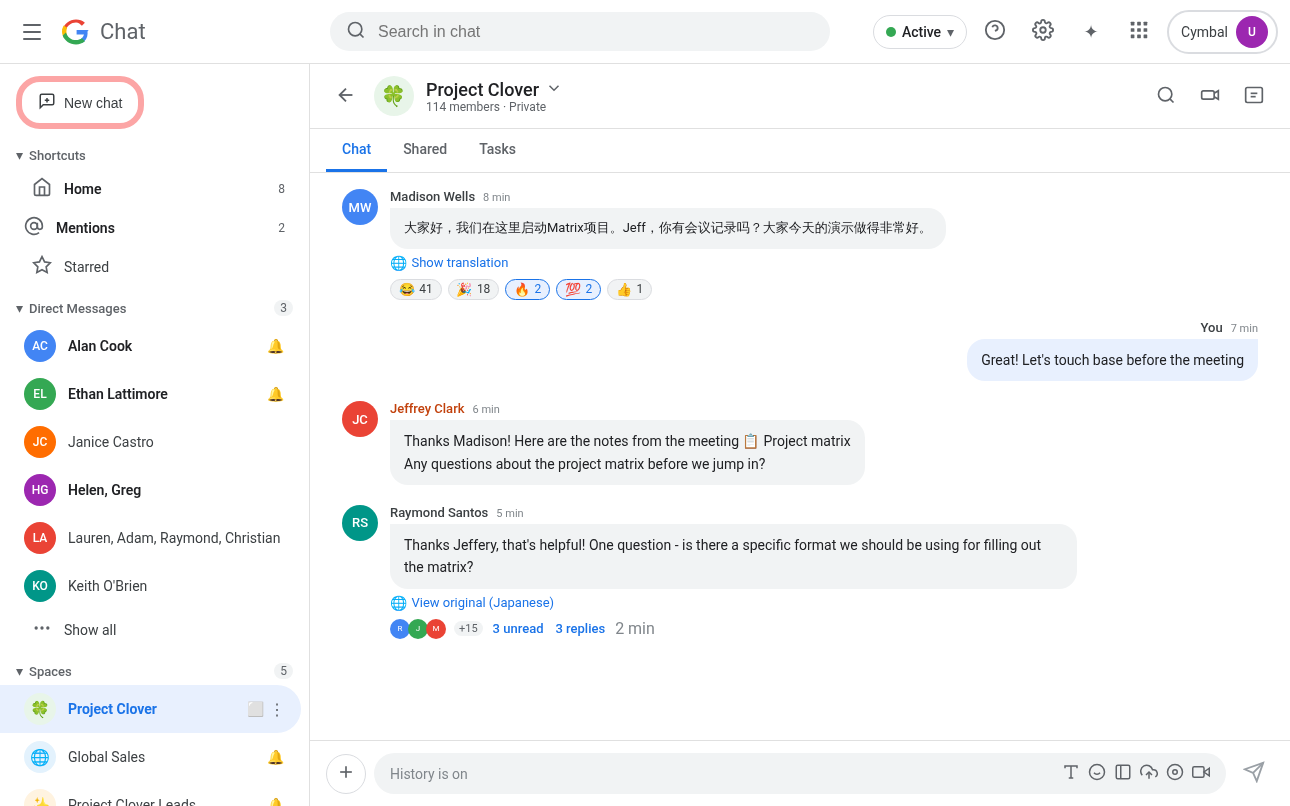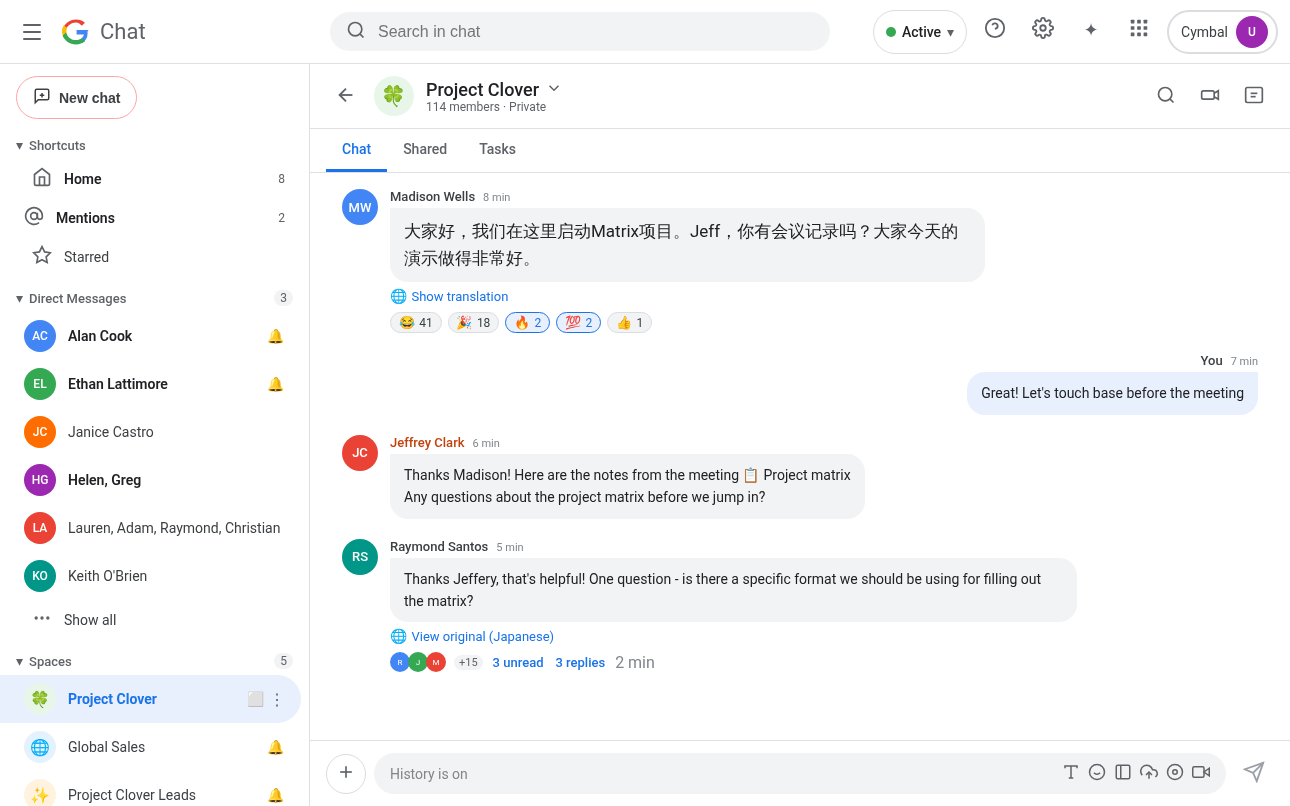--- a/index.html
+++ b/index.html
@@ -34,21 +34,21 @@
       <span style="color:#5f6368;">
         <svg width="20" height="20" viewBox="0 0 24 24" fill="none" stroke="currentColor" stroke-width="2">
             <circle cx="11" cy="11" r="8"></circle>
             <line x1="21" y1="21" x2="16.65" y2="16.65"></line>
           </svg>
       </span>
       <input style="background: transparent; border: none; outline: none; font-size: 16px; color: rgb(60, 64, 67); width: 100%;" placeholder="Search in chat">
     </div>
   </div>
 
-  <div style="display:flex;gap:8px;margin-left:auto;">
+  <div style="display:flex;align-items:center;gap:8px;margin-left:auto;">
     <div style="display:flex;align-items:center;gap:6px;padding:8px 12px;border:1px solid #dadce0;border-radius:24px;cursor:pointer;font-size:14px;font-weight:500;">
       <div style="width:10px;height:10px;background:#34a853;border-radius:50%;"></div>
       <span>Active</span>
       <span style="color:#5f6368;">▾</span>
     </div>
     <div style="width:40px;height:40px;display:flex;align-items:center;justify-content:center;border-radius:50%;cursor:pointer;color:#5f6368;">
       <span>
         <svg width="22" height="22" viewBox="0 0 24 24" fill="none" stroke="currentColor" stroke-width="2">
             <circle cx="12" cy="12" r="10"></circle>
             <path d="M9.09 9a3 3 0 0 1 5.83 1c0 2-3 3-3 3"></path>
@@ -87,21 +87,21 @@
       <div style="width:32px;height:32px;border-radius:50%;background:#9c27b0;display:flex;align-items:center;justify-content:center;color:#fff;font-size:12px;font-weight:500;">U</div>
     </div>
   </div>
 </div>
 
 <div style="display:flex;width:100%;height:100%;">
 
   <div style="width:310px;flex-shrink:0;height:100%;overflow-y:auto;padding-top:64px;border-right:1px solid #e0e0e0;background:#fff;">
 
     <div style="padding:12px 16px;">
-      <button style="display:flex;align-items:center;gap:8px;padding:10px 16px;border:1px solid #fca5a5;border-radius:24px;cursor:pointer;font-size:14px;font-weight:700;color:#3c4043;background:#fff;width:auto;">
+      <button style="display:flex;align-items:center;gap:8px;padding:10px 16px;border:6px solid #fca5a5;border-radius:24px;cursor:pointer;font-size:14px;font-weight:400;color:#3c4043;background:#fff;width:auto;">
         <span>
           <svg width="18" height="18" viewBox="0 0 24 24" fill="none" stroke="#3c4043" stroke-width="2">
               <path d="M21 15a2 2 0 0 1-2 2H7l-4 4V5a2 2 0 0 1 2-2h14a2 2 0 0 1 2 2z"></path>
               <line x1="12" y1="8" x2="12" y2="14"></line>
               <line x1="9" y1="11" x2="15" y2="11"></line>
             </svg>
         </span>
         <span>New chat</span>
       </button>
     </div>
@@ -286,21 +286,21 @@
 
     <div style="flex:1;overflow-y:auto;padding:16px 32px;display:flex;flex-direction:column;gap:20px;">
 
       <div style="display:flex;align-items:flex-start;gap:12px;">
         <div style="width:36px;height:36px;border-radius:50%;background:#4285f4;display:flex;align-items:center;justify-content:center;color:#fff;font-size:13px;font-weight:500;flex-shrink:0;">MW</div>
         <div style="max-width:65%;">
           <div style="display:flex;align-items:baseline;gap:8px;margin-bottom:4px;">
             <span style="font-size:13px;font-weight:500;color:#3c4043;">Madison Wells</span>
             <span style="font-size:11px;color:#80868b;">8 min</span>
           </div>
-          <div style="background:#f1f3f4;border-radius:0 18px 18px 18px;padding:10px 14px;font-size:17px;line-height:1.6;color:#202124;">
+          <div style="background:#f1f3f4;border-radius:0 18px 18px 18px;padding:10px 14px;font-size:13px;line-height:1.6;color:#202124;">
             <span>大家好，我们在这里启动Matrix项目。Jeff，你有会议记录吗？大家今天的演示做得非常好。</span>
           </div>
           <div style="display:flex;align-items:center;gap:4px;margin-top:6px;font-size:13px;color:#1a73e8;cursor:pointer;">
             <span style="font-size:14px;">🌐</span>
             <span>Show translation</span>
           </div>
           <div style="display:flex;gap:6px;margin-top:8px;flex-wrap:wrap;">
             <div style="display:flex;align-items:center;gap:4px;background:#f1f3f4;border:1px solid #dadce0;border-radius:12px;padding:2px 8px;font-size:13px;cursor:pointer;">
               <span>😂</span>
               <span style="color:#3c4043;font-size:12px;">41</span>

